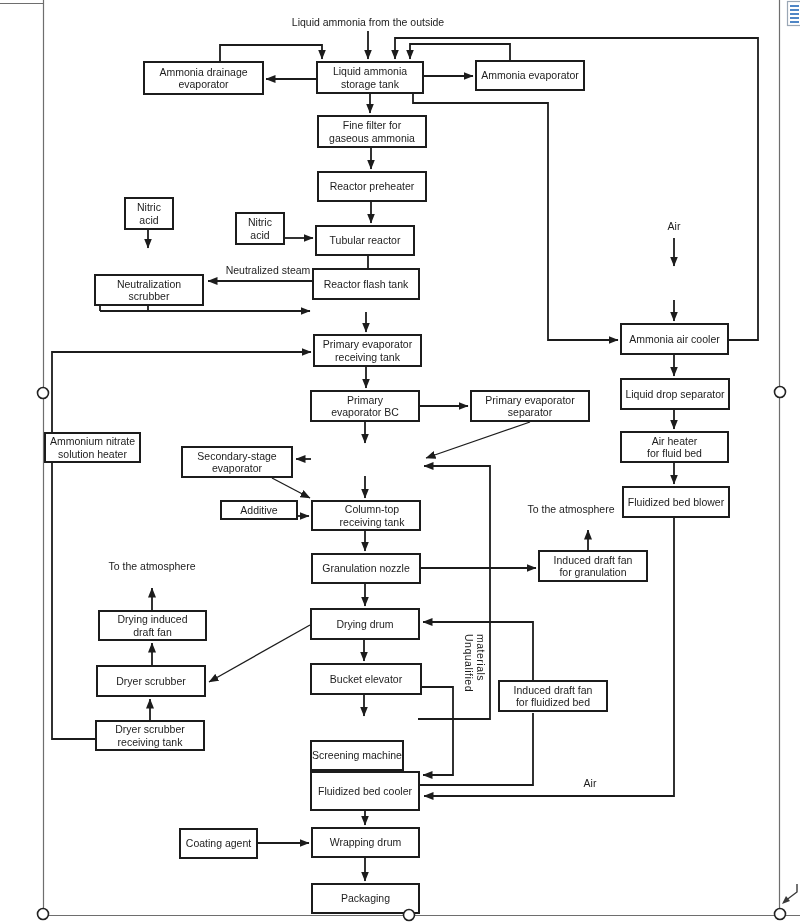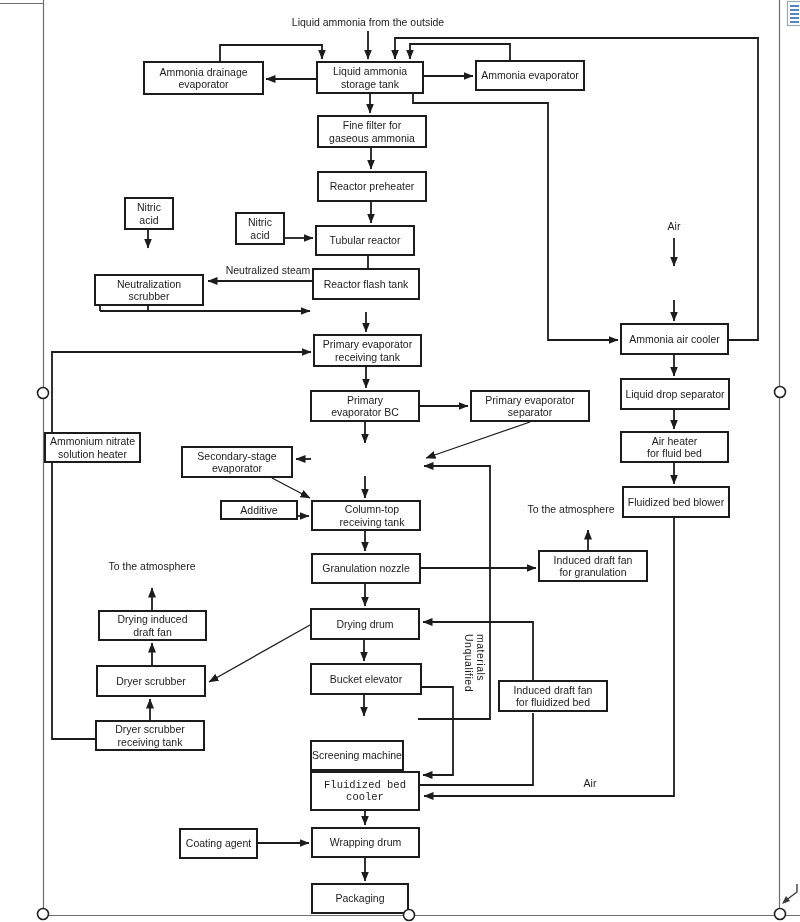--- a/index.html
+++ b/index.html
@@ -140,24 +140,24 @@
   <div class="node" style="left:310px;top:608px;width:110px;height:32px;">Drying drum</div>
   <div class="node" style="left:98px;top:610px;width:109px;height:31px;">Drying induced
 draft fan</div>
   <div class="node" style="left:96px;top:665px;width:110px;height:32px;">Dryer scrubber</div>
   <div class="node" style="left:310px;top:663px;width:112px;height:32px;">Bucket elevator</div>
   <div class="node" style="left:498px;top:680px;width:110px;height:32px;">Induced draft fan
 for fluidized bed</div>
   <div class="node" style="left:95px;top:720px;width:110px;height:31px;">Dryer scrubber
 receiving tank</div>
   <div class="node" style="left:310px;top:740px;width:94px;height:31px;">Screening machine</div>
-  <div class="node" style="left:310px;top:771px;width:110px;height:40px;font-family:Liberation Mono, monospace;">Fluidized bed cooler</div>
+  <div class="node" style="left:310px;top:771px;width:110px;height:40px;">Fluidized bed cooler</div>
   <div class="node" style="left:179px;top:828px;width:79px;height:31px;">Coating agent</div>
   <div class="node" style="left:311px;top:827px;width:109px;height:31px;">Wrapping drum</div>
-  <div class="node" style="left:311px;top:883px;width:98px;height:31px;">Packaging</div>
+  <div class="node" style="left:311px;top:883px;width:109px;height:31px;">Packaging</div>
   <div class="node" style="left:620px;top:323px;width:109px;height:32px;">Ammonia air cooler</div>
   <div class="node" style="left:620px;top:378px;width:110px;height:32px;">Liquid drop separator</div>
   <div class="node" style="left:620px;top:431px;width:109px;height:32px;">Air heater
 for fluid bed</div>
   <div class="node" style="left:622px;top:486px;width:108px;height:32px;">Fluidized bed blower</div>
 
   <svg id="overlay-layer" width="800" height="922" viewBox="0 0 800 922">
     <g stroke="#222" stroke-width="1.6" fill="#fff">
       <circle cx="43" cy="393" r="5.5"></circle>
       <circle cx="780" cy="392" r="5.5"></circle>

